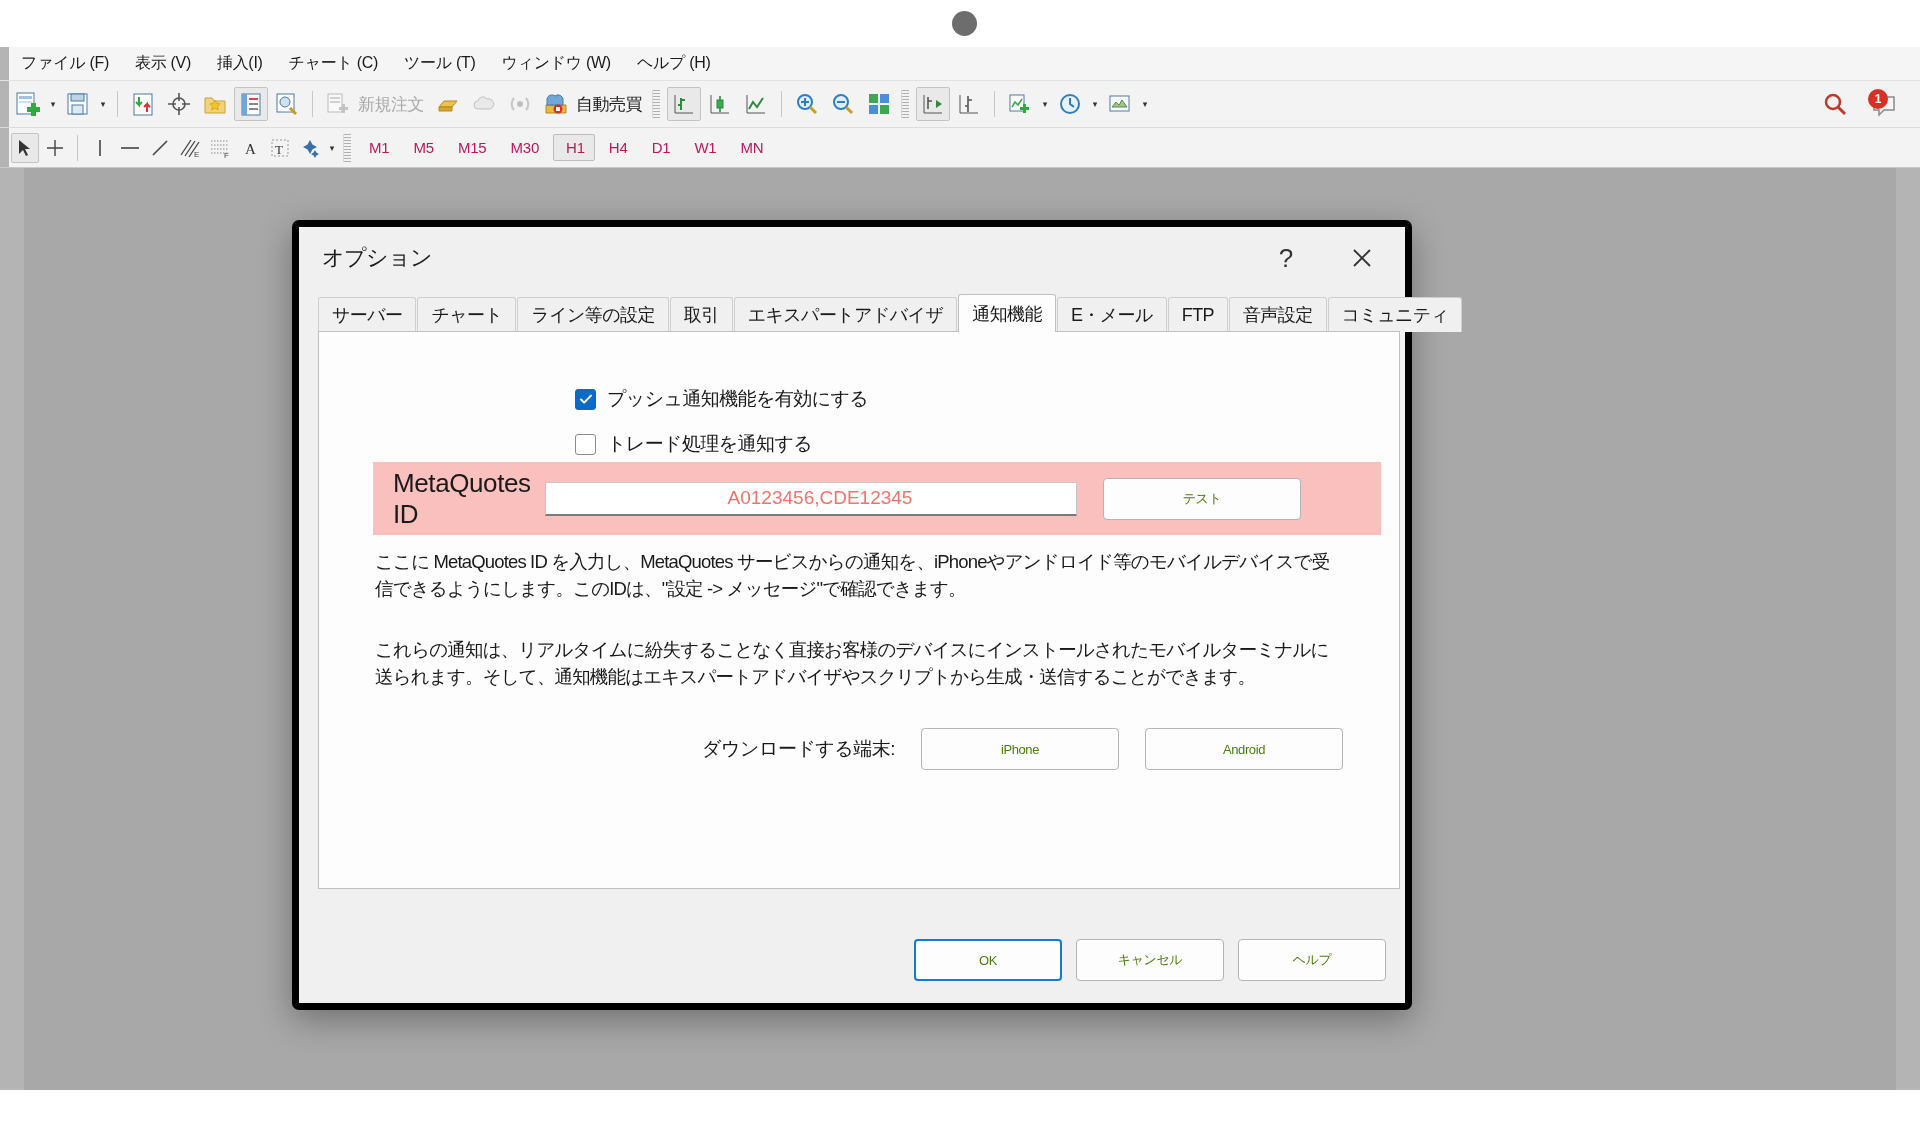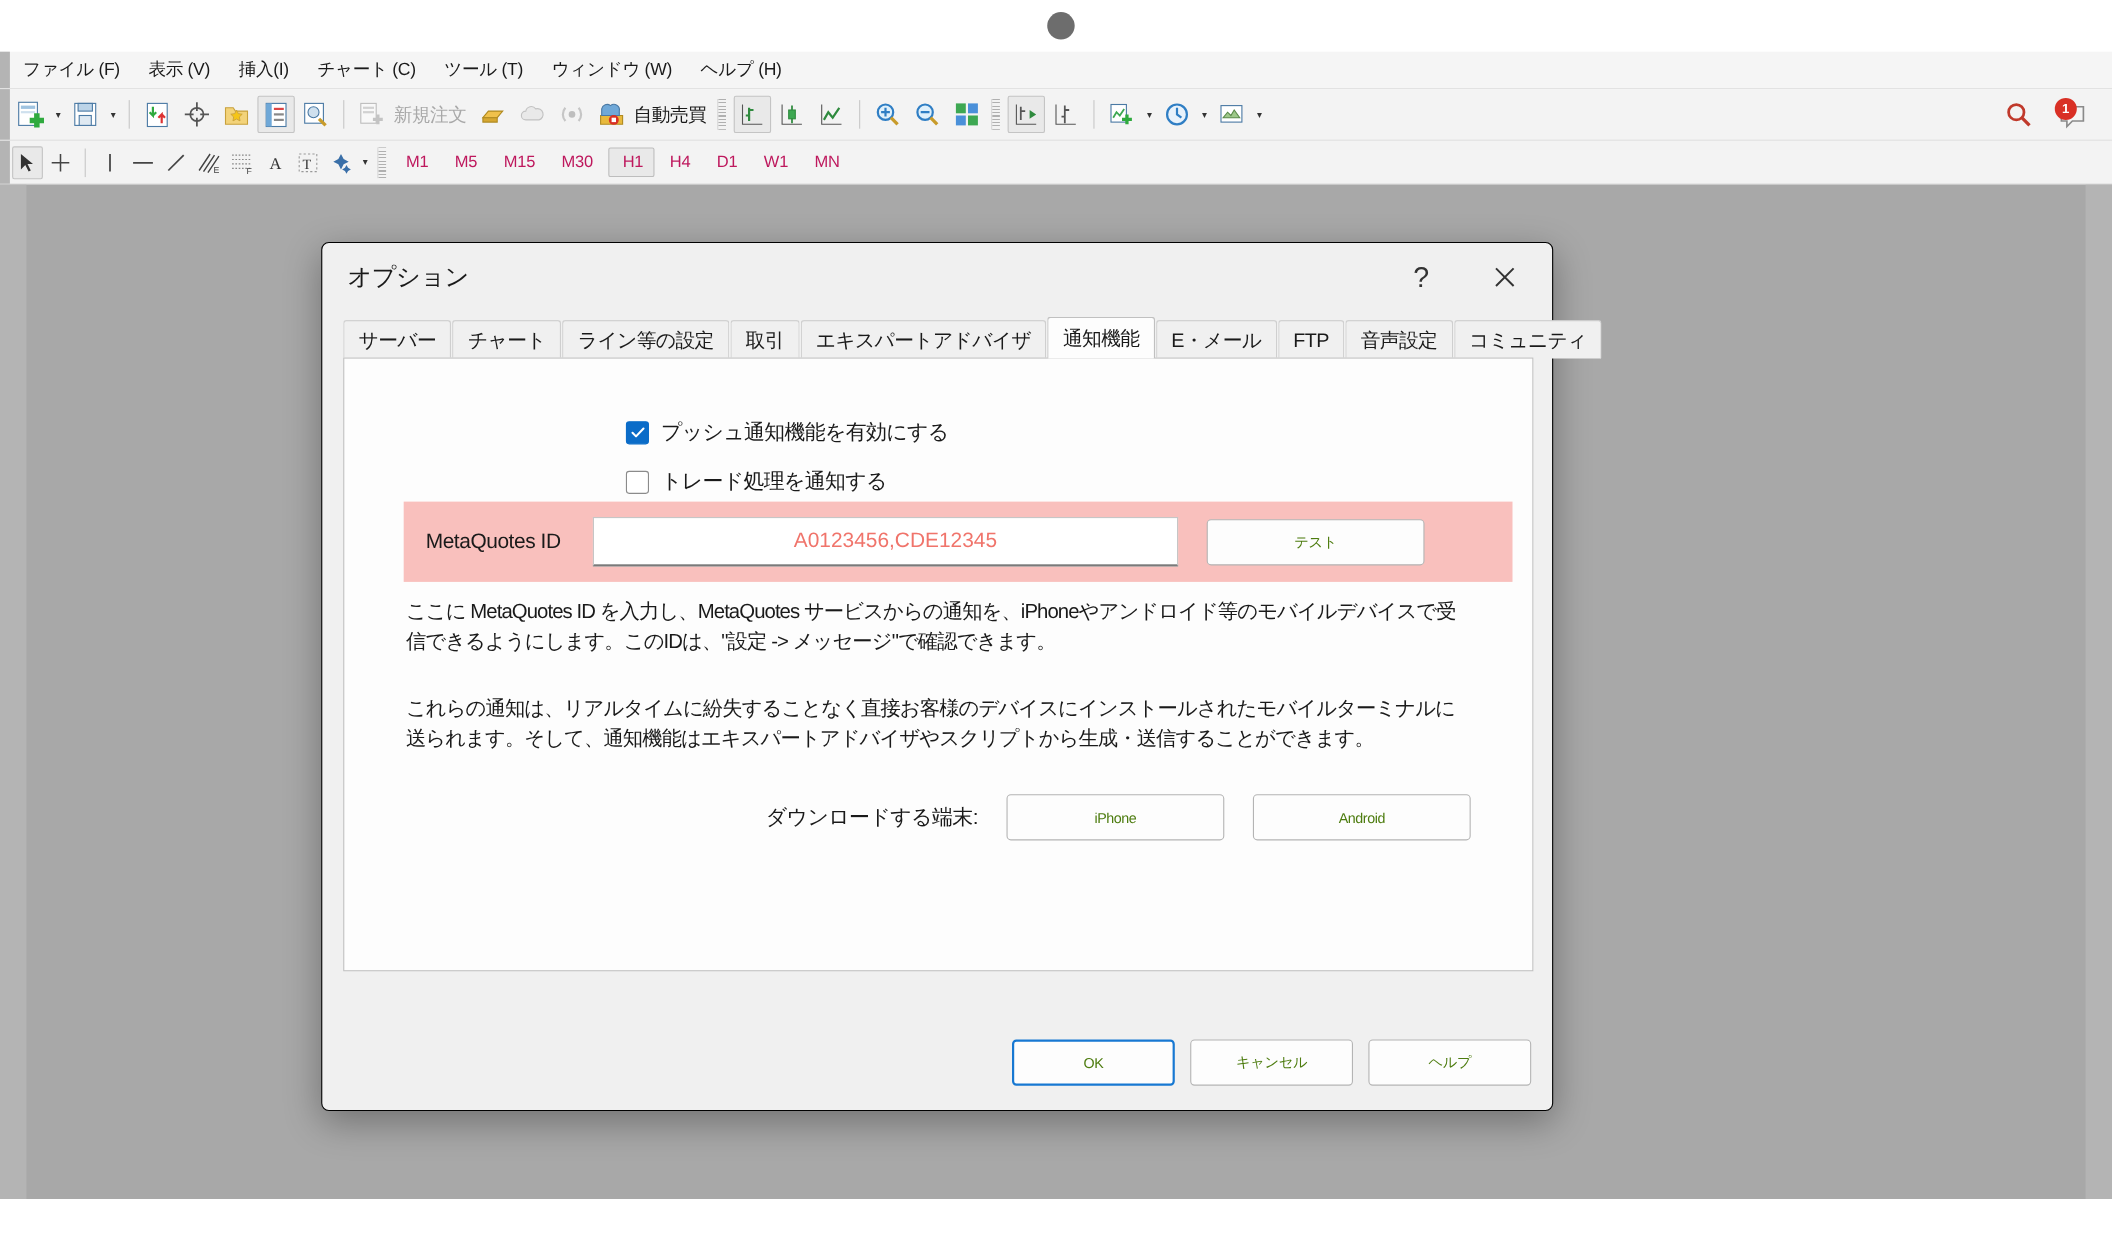--- a/index.html
+++ b/index.html
@@ -97,21 +97,21 @@
     position: absolute; left: 0; top: 168px; width: 1920px; height: 962px;
     background: #a8a8a8;
   }
   .ws-left { position: absolute; left: 0; top: 0; width: 24px; height: 100%; background: #b4b4b4; }
   .ws-right { position: absolute; right: 0; top: 0; width: 24px; height: 100%; background: #b4b4b4; }
   .ws-bottom { position: absolute; left: 0; bottom: 0; width: 100%; height: 40px; background: #ffffff; }
 
   
   .dialog {
     position: absolute; left: 292px; top: 52px; width: 1120px; height: 790px;
-    background: #f0f0f0; border: 1px solid #000000; border-radius: 7px;
+    background: #f0f0f0; border: 7px solid #000000; border-radius: 7px;
     box-shadow: 0 10px 34px rgba(0,0,0,0.33);
   }
   .dlg-title {
     position: absolute; left: 0; top: 0; width: 100%; height: 60px;
   }
   .dlg-title-text {
     position: absolute; left: 23px; top: 16px;
     font-size: 22px; color: #1a1a1a; letter-spacing: -0.5px;
   }
   .dlg-help {
@@ -164,24 +164,24 @@
 
   .highlight-band {
     position: absolute; left: 54px; top: 130px; width: 1008px; height: 73px;
     background: #f9c0bd;
   }
   .mqid-row {
     position: absolute; left: 74px; top: 138px; width: 968px; height: 57px;
     display: flex; align-items: center;
   }
   .mqid-label {
-    font-size: 19px; color: #1a1a1a; width: 152px; letter-spacing: -0.4px;
+    font-size: 26px; color: #1a1a1a; width: 152px; letter-spacing: -0.4px;
   }
   .mqid-input {
-    width: 532px; height: 45px;
+    width: 532px; height: 34px;
     background: #ffffff; border: 1px solid #c6c6c6; border-bottom: 2px solid #7a7a7a;
     display: flex; align-items: center; justify-content: center;
     font-size: 19px; color: #f0746b; letter-spacing: 0px;
     font-family: "Liberation Sans", sans-serif;
     padding-left: 18px;
   }
   .btn {
     background: #fdfdfd; border: 1px solid #b4b4b4; border-radius: 4px;
     display: flex; align-items: center; justify-content: center;
     font-size: 13px; color: #4d7c0f; white-space: nowrap; letter-spacing: -0.4px;

